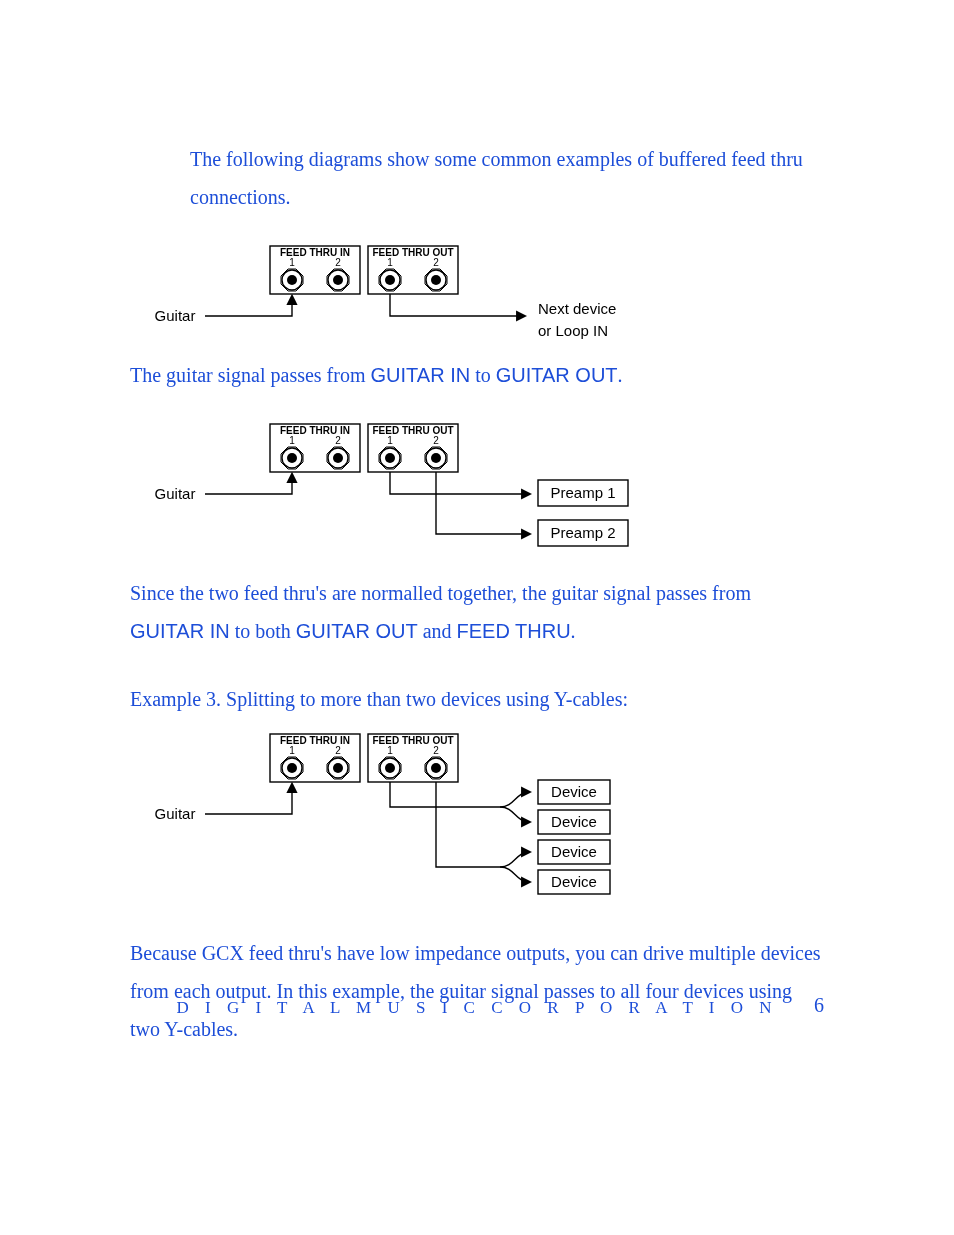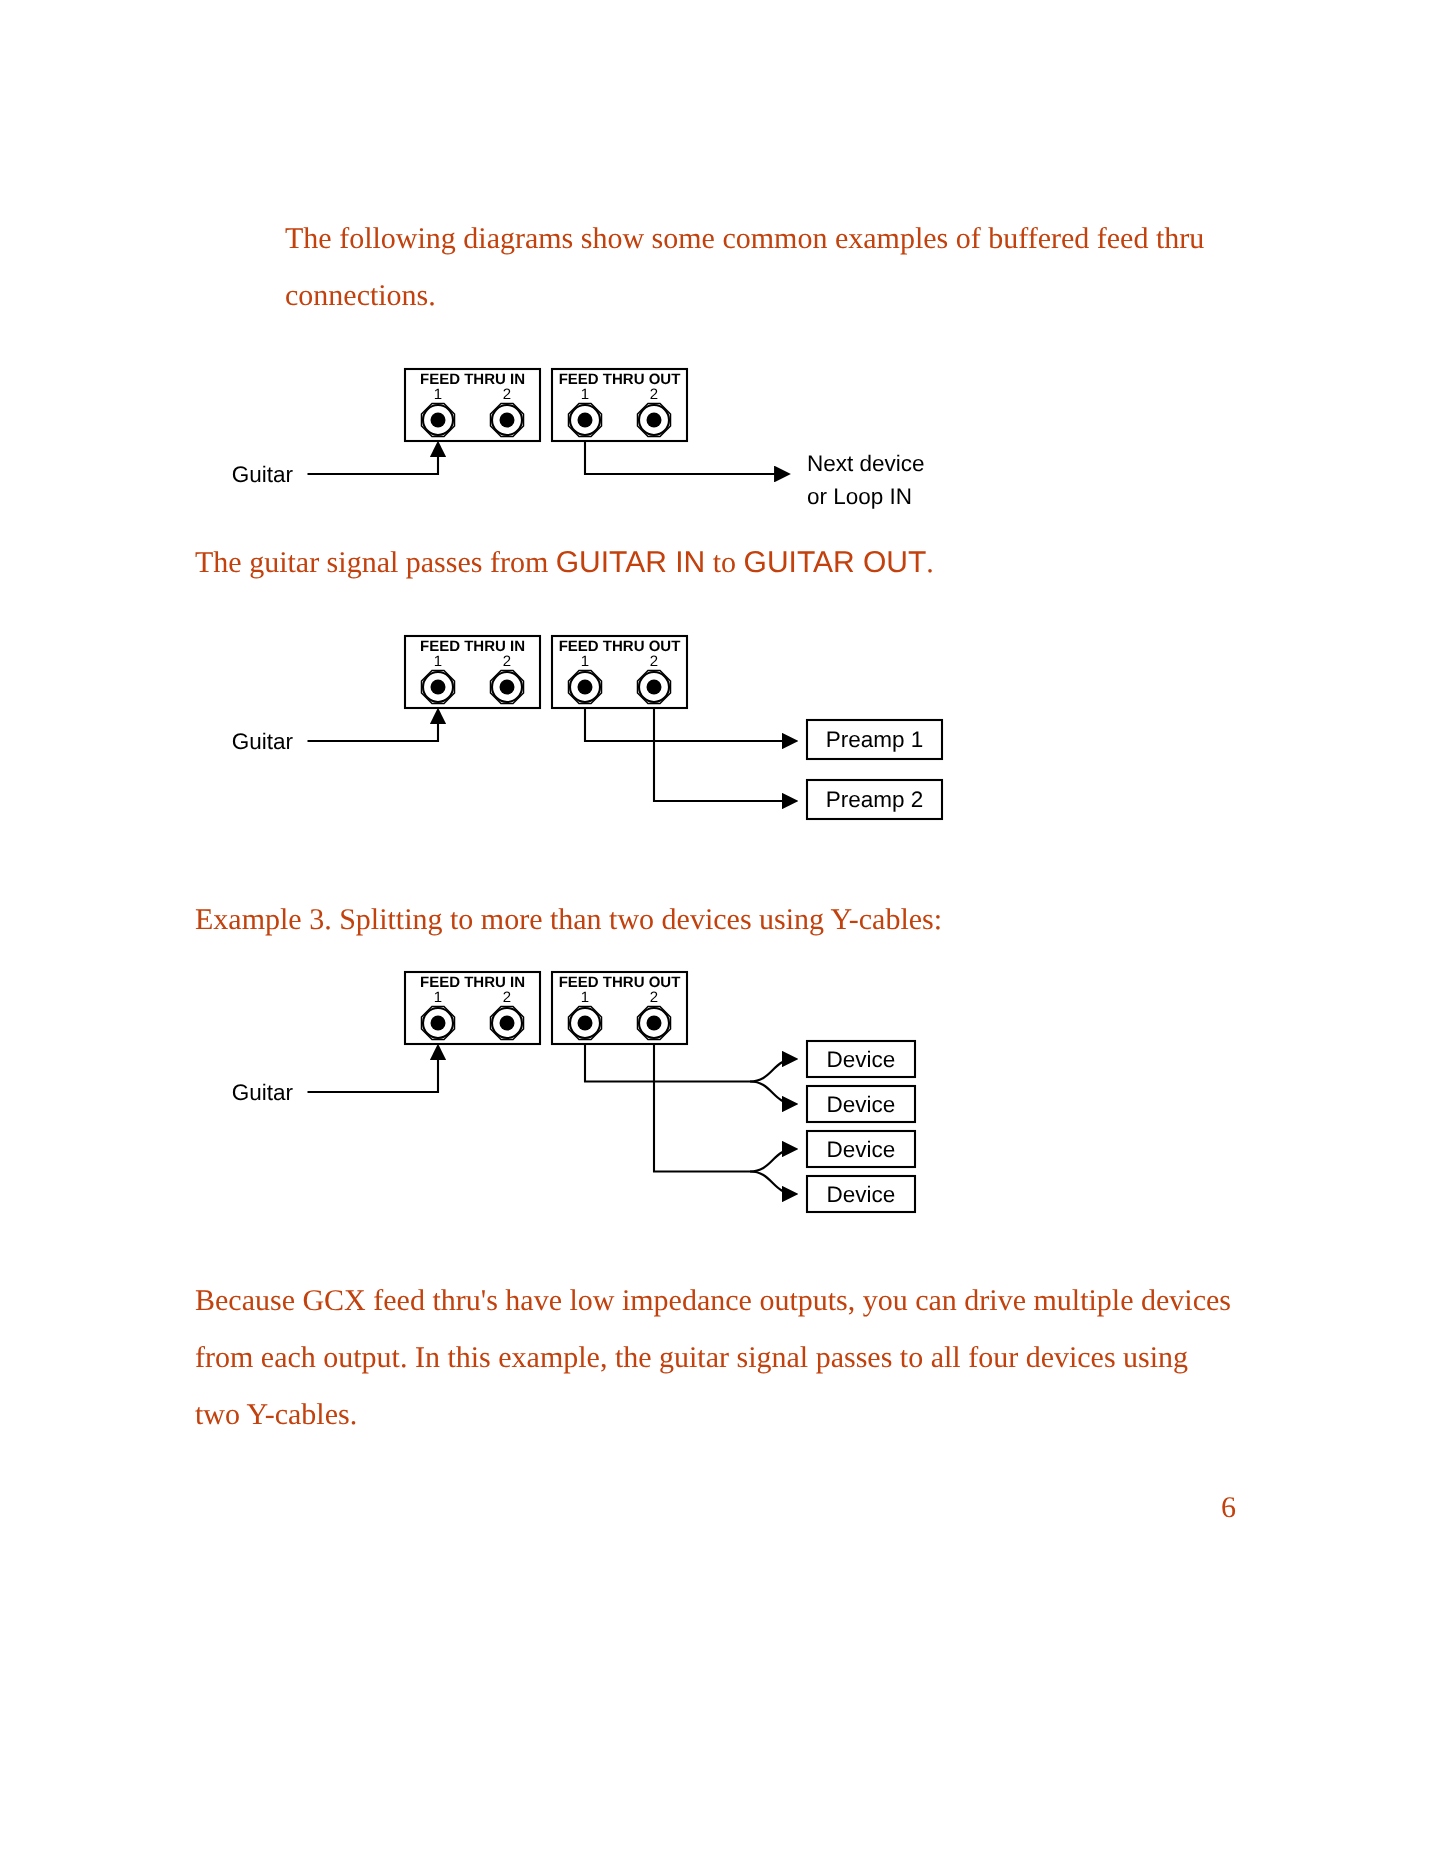--- a/index.html
+++ b/index.html
@@ -3,21 +3,21 @@
 <meta charset="utf-8">
 <style>
   html,body{margin:0;padding:0;background:#fff;}
   .page{
     width:954px;height:1064px;
     box-sizing:border-box;
     padding:120px 130px 40px 130px;
     position:relative;
     font-family:"Times New Roman",Times,serif;
     font-size:20px;
-    color:#c2410c;
+    color:#1d4ed8;
     line-height:1.9;
   }
   .lead{margin-left:60px;}
   .ex{margin-top:30px;margin-bottom:0;}
   .dwrap{display:flex;justify-content:flex-start;margin:6px 0 10px 0;}
   .sans{font-family:"Helvetica Neue",Helvetica,Arial,sans-serif;font-weight:500;letter-spacing:0;}
   .heavy{font-family:"Helvetica Neue",Helvetica,Arial,sans-serif;font-weight:700;}
   .tiny{font-size:10px;}
   .mid{font-size:15px;}
   .footer{
@@ -96,20 +96,23 @@
       <path d="M75,80 L162,80 L162,60" fill="none" stroke="#000" stroke-width="1.4" marker-end="url(#ah)"></path>
       <path d="M260,58 L260,80 L400,80" fill="none" stroke="#000" stroke-width="1.4" marker-end="url(#ah)"></path>
       <path d="M306,58 L306,120 L400,120" fill="none" stroke="#000" stroke-width="1.4" marker-end="url(#ah)"></path>
       <rect x="408" y="66" width="90" height="26" fill="none" stroke="#000" stroke-width="1.4"></rect>
       <rect x="408" y="106" width="90" height="26" fill="none" stroke="#000" stroke-width="1.4"></rect>
       <text x="453" y="84" text-anchor="middle" class="mid sans">Preamp 1</text>
       <text x="453" y="124" text-anchor="middle" class="mid sans">Preamp 2</text>
     </svg>
   </div>
 
+  <p class="bodypara">
+    <span>Since the two feed thru's are normalled together, the guitar signal passes from </span><span class="sans">GUITAR IN</span><span> to both </span><span class="sans">GUITAR OUT</span><span> and </span><span class="sans">FEED THRU</span><span>.</span>
+  </p>
 
   <p class="ex">Example 3.  Splitting to more than two devices using Y-cables:</p>
 
   <div class="dwrap">
     <svg width="540" height="200" viewBox="0 0 540 200">
       <rect x="140" y="10" width="90" height="48" fill="none" stroke="#000" stroke-width="1.4"></rect>
       <rect x="238" y="10" width="90" height="48" fill="none" stroke="#000" stroke-width="1.4"></rect>
       <text x="185" y="20" text-anchor="middle" class="tiny heavy">FEED THRU IN</text>
       <text x="283" y="20" text-anchor="middle" class="tiny heavy">FEED THRU OUT</text>
       <text x="162" y="30" text-anchor="middle" class="tiny">1</text>
@@ -138,14 +141,15 @@
         <text x="444" y="73" text-anchor="middle" class="mid sans">Device</text>
         <text x="444" y="103" text-anchor="middle" class="mid sans">Device</text>
         <text x="444" y="133" text-anchor="middle" class="mid sans">Device</text>
         <text x="444" y="163" text-anchor="middle" class="mid sans">Device</text>
       </g>
     </svg>
   </div>
 
   <p class="bodypara">Because GCX feed thru's have low impedance outputs, you can drive multiple devices from each output.  In this example, the guitar signal passes to all four devices using two Y-cables.</p>
 
+  <div class="footer">D I G I T A L   M U S I C   C O R P O R A T I O N</div>
   <div class="pg">6</div>
 </div>
 
 </body></html>

